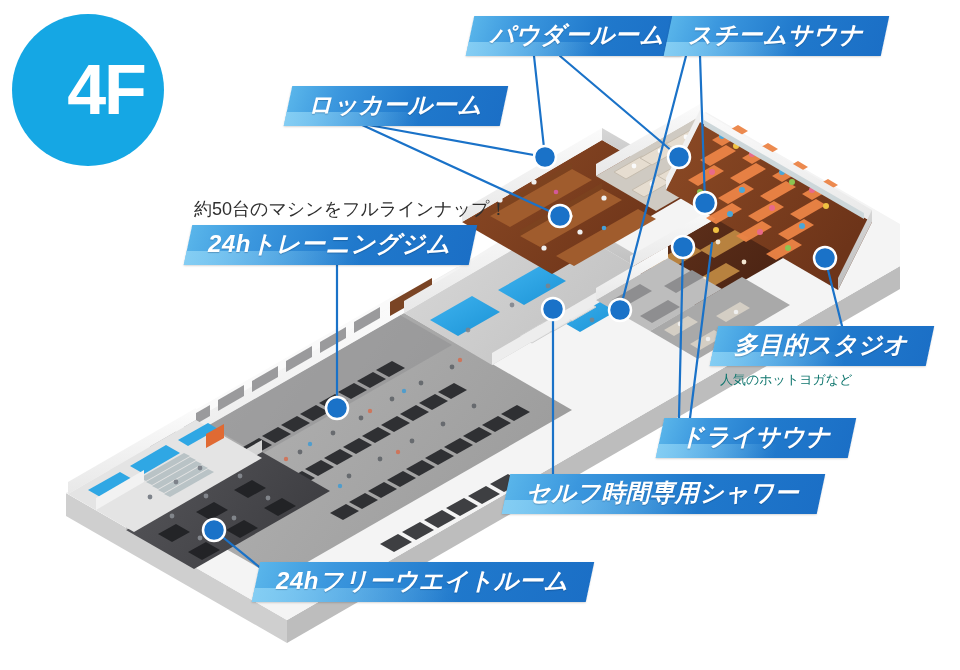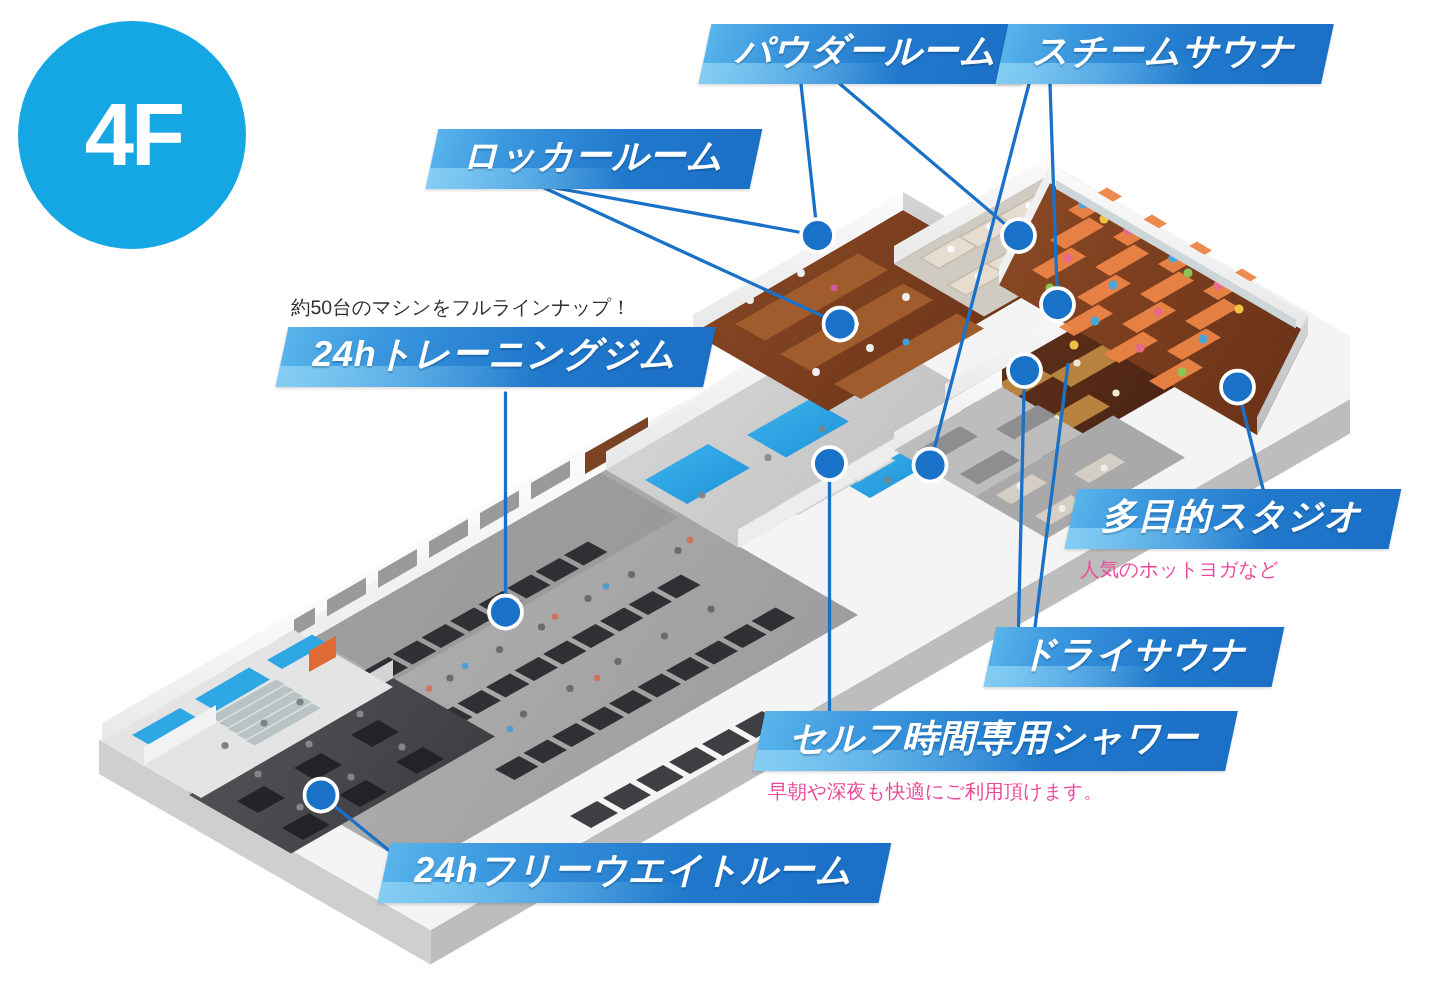--- a/index.html
+++ b/index.html
@@ -28,38 +28,38 @@
     background:#15a7e4;border-radius:50%;
   }
   .floor-badge .tail{
     position:absolute;left:108px;top:104px;width:0;height:0;
     border-left:26px solid #15a7e4;
     border-bottom:22px solid transparent;
     border-top:8px solid transparent;
     transform:rotate(18deg);
   }
   .floor-badge .txt{
-    position:absolute;left:1px;top:0;width:152px;height:152px;
+    position:absolute;left:18px;top:0;width:152px;height:152px;
     display:flex;align-items:center;justify-content:center;
-    color:#ffffff;font-size:59px;font-weight:bold;
+    color:#ffffff;font-size:70px;font-weight:bold;
     letter-spacing:-2px;line-height:1;
     font-family:"Liberation Sans","DejaVu Sans",sans-serif;
   }
 
   
   #leaders{position:absolute;left:0;top:0;width:960px;height:670px;z-index:4;pointer-events:none;}
 
   
   .callout{position:absolute;z-index:5;}
   .callout .eyebrow{
-    color:#2f2f2f;font-size:13px;line-height:1.45;
+    color:#2f2f2f;font-size:18px;line-height:1.45;
     white-space:nowrap;margin:0 0 3px 6px;
   }
   .callout .sub{
-    color:#ec4899;font-size:13px;line-height:1.5;
+    color:#0f766e;font-size:13px;line-height:1.5;
     white-space:nowrap;margin:4px 0 0 6px;
   }
   .banner{
     position:relative;display:inline-block;
     padding:6px 22px 7px 20px;
     transform:skewX(-12deg);
     background:linear-gradient(100deg,#59b5ea 0%,#3b97de 22%,#2079cc 58%,#1b6fc6 100%);
     box-shadow:0 1px 2px rgba(0,0,0,.16);
   }
   .banner::after{
@@ -528,21 +528,20 @@
   <div class="callout" style="left:660px;top:418px;">
     <div class="banner">
       <span class="bt">ドライサウナ</span>
     </div>
   </div>
 
   <div class="callout" style="left:506px;top:474px;">
     <div class="banner">
       <span class="bt">セルフ時間専用シャワー</span>
     </div>
-    <div class="sub">早朝や深夜も快適にご利用頂けます。</div>
   </div>
 
   <div class="callout" style="left:256px;top:562px;">
     <div class="banner">
       <span class="bt">24hフリーウエイトルーム</span>
     </div>
   </div>
 
 </div>
 

